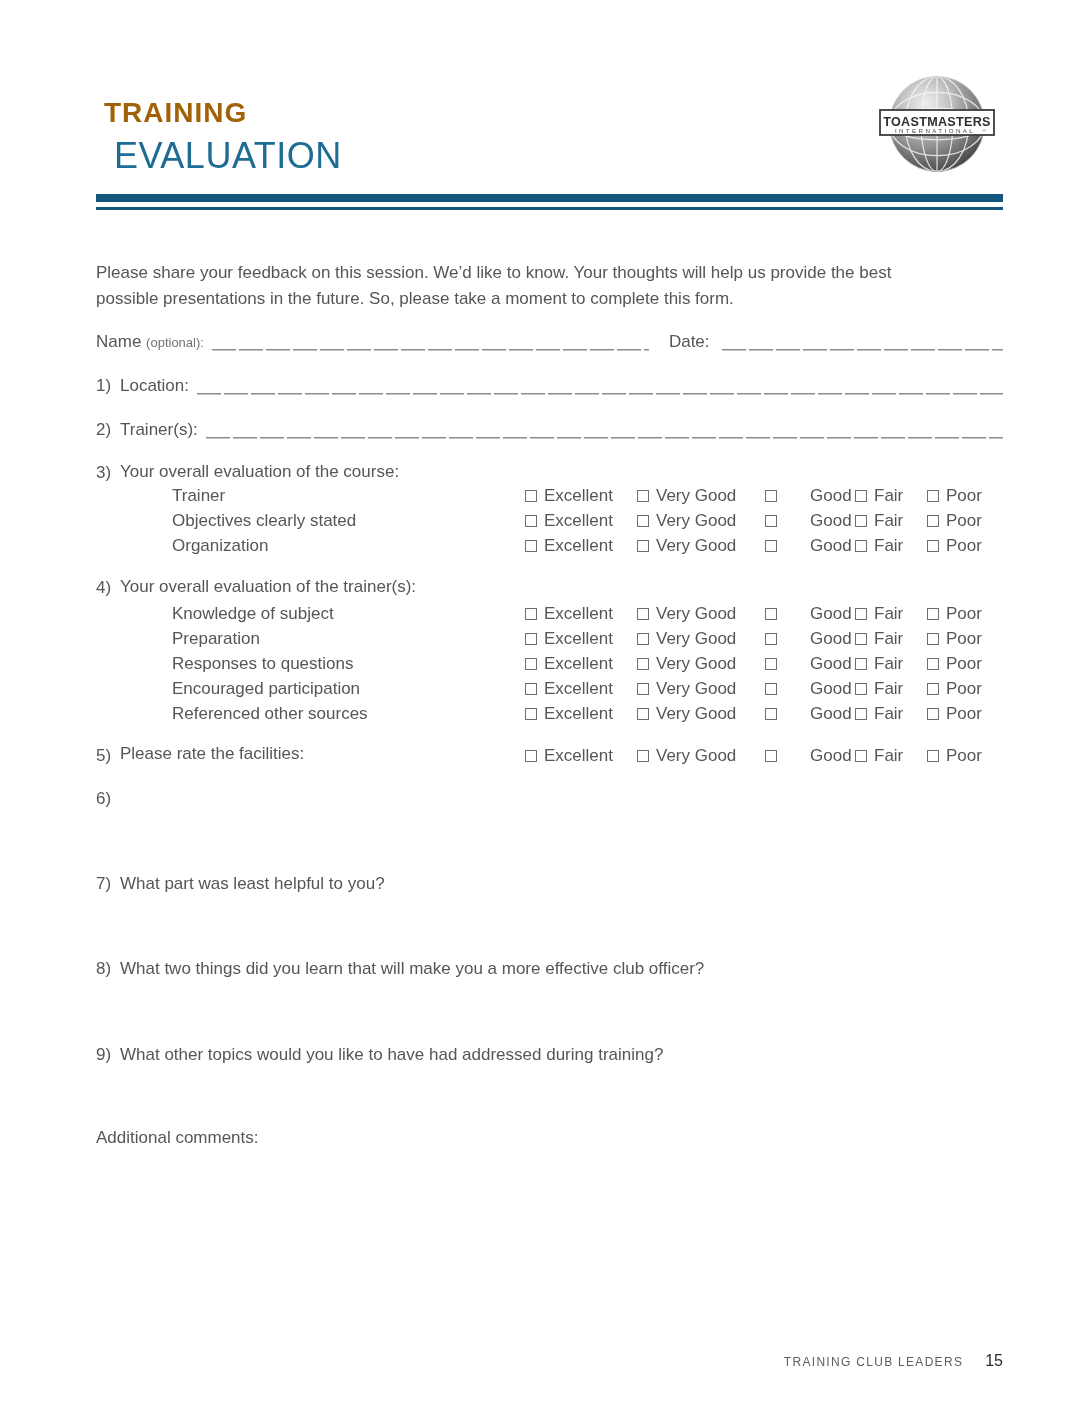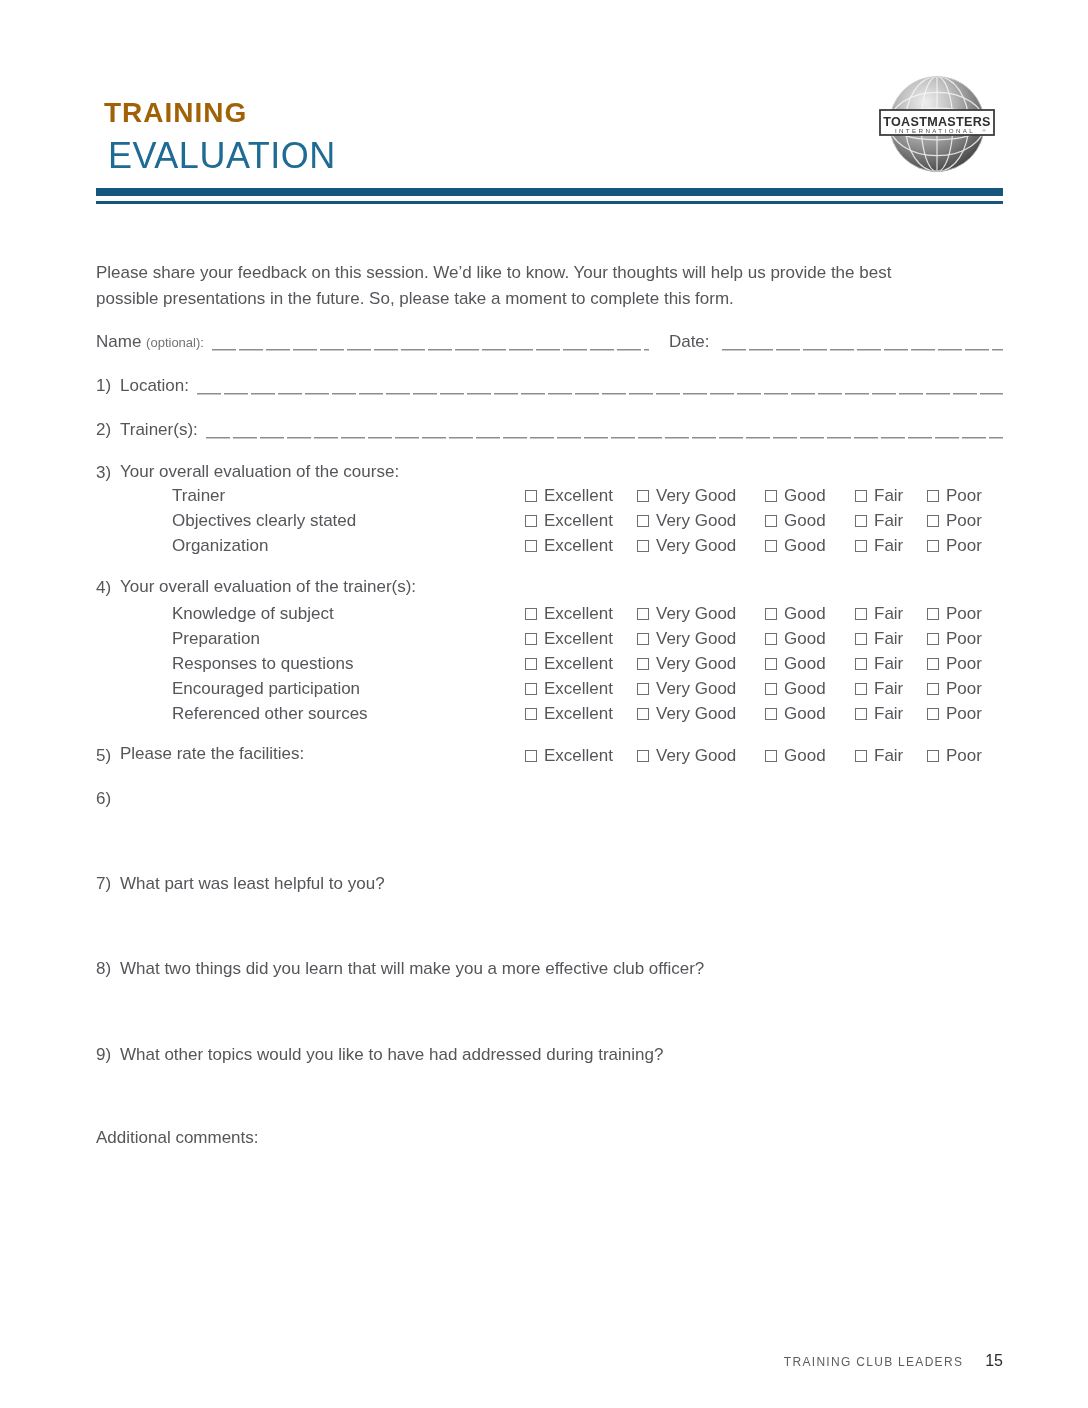--- a/index.html
+++ b/index.html
@@ -15,21 +15,21 @@
     font-size:17px;
   }
   
   .header{position:relative;height:192px;}
   .title-training{
     margin:8px;padding-top:90px;
     font-size:28px;line-height:30px;font-weight:bold;
     letter-spacing:1px;color:#a16207;
   }
   .title-evaluation{
-    margin:12px;margin-top:7px;
+    margin:18px;margin-top:7px;
     font-size:36px;line-height:40px;font-weight:400;
     letter-spacing:0.5px;color:#1e6b94;
   }
   .rule-thick{height:8px;margin-top:9px;background:#15567c;}
   .rule-thin{height:3px;margin-top:5px;background:#15567c;}
   .logo{position:absolute;top:60px;right:8px;width:116px;height:112px;}
   
   .intro{margin:60px 0 0 0;width:850px;line-height:26px;}
   .flex-row{display:flex;align-items:stretch;}
   .write-line{
@@ -47,21 +47,21 @@
   .q1{margin-top:20px;}
   .q2{margin-top:20px;}
   .q-row .write-line{margin-left:8px;}
   .q-label{margin-top:18px;height:22px;line-height:22px;display:flex;}
   .q3-label{margin-top:19px;}
   .rows-q3{margin-top:0;}
   .rows-q4{margin-top:3px;}
   .rating-row{display:flex;align-items:center;height:25px;}
   .rlabel{width:429px;padding-left:76px;box-sizing:border-box;white-space:nowrap;}
   .opt{display:flex;align-items:center;white-space:nowrap;}
-  .opt0{width:112px;}.opt1{width:128px;}.opt2{width:90px;}.opt3{width:72px;}.opt4{flex:1;}
+  .opt0{width:112px;}.opt1{width:128px;}.opt2{width:90px;gap:26px;}.opt3{width:72px;}.opt4{flex:1;}
   .cb{width:12px;height:12px;border:1.5px solid #6e6f72;margin-right:7px;flex:none;background:#fff;box-sizing:border-box;}
   .q5-row{margin-top:17px;height:25px;display:flex;align-items:center;}
   .q5-cell{width:429px;display:flex;box-sizing:border-box;}
   .opts-flex{display:flex;flex:1;align-items:center;}
   .q6{margin-top:20px;height:22px;}
   .q7{margin-top:63px;height:22px;}
   .q8{margin-top:63px;height:22px;}
   .q9{margin-top:64px;height:22px;}
   .open-q .qnum,.open-q .lbl{line-height:22px;}
   .additional{margin-top:61px;height:22px;line-height:22px;}

